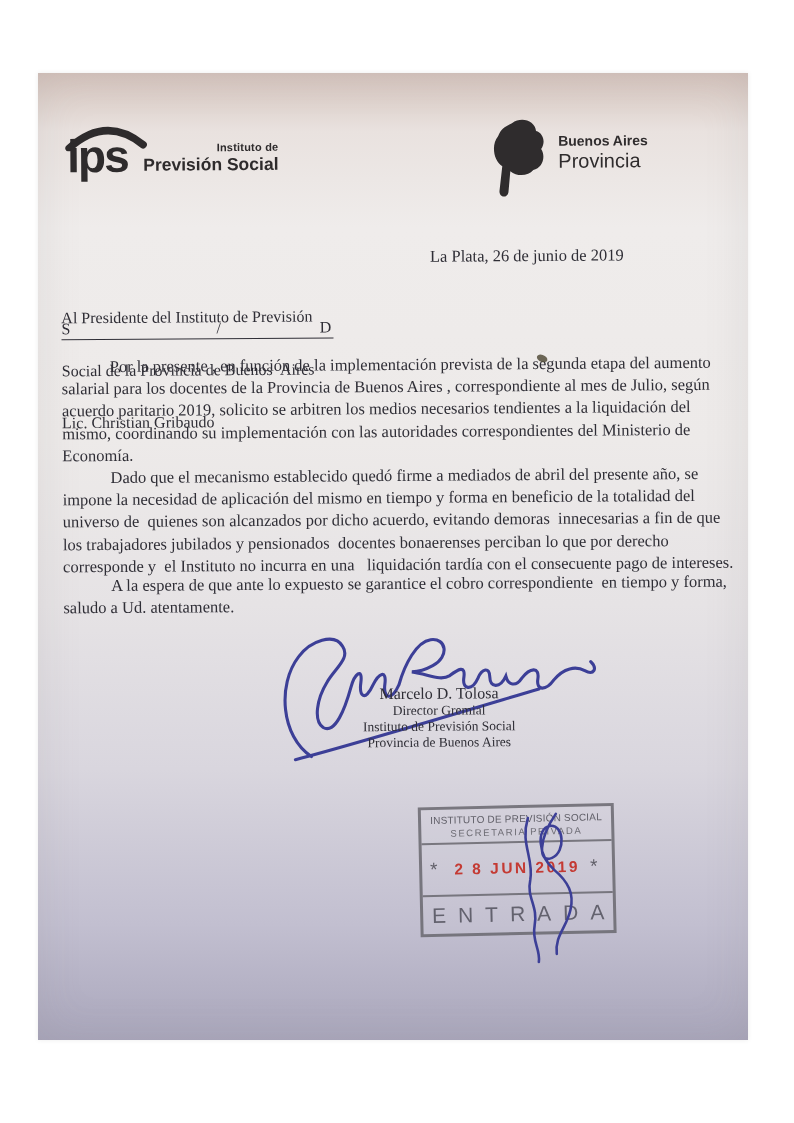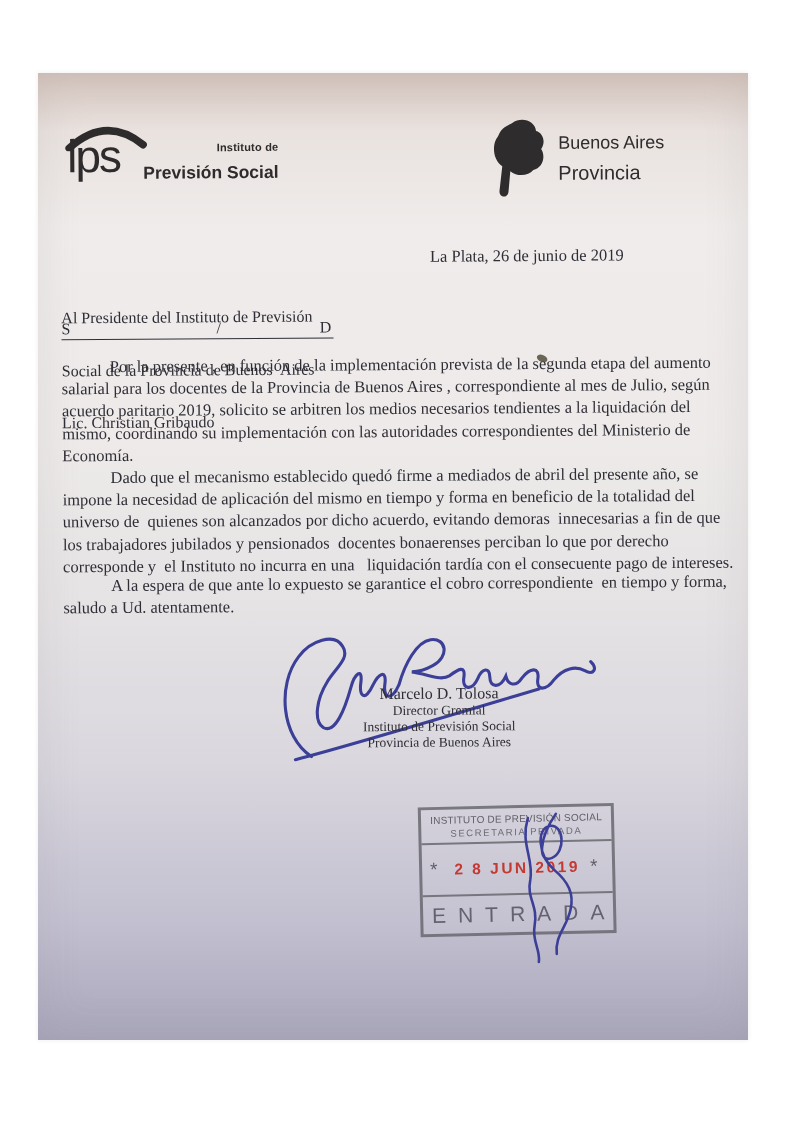--- a/index.html
+++ b/index.html
@@ -12,30 +12,30 @@
     background:linear-gradient(to bottom,
       #d5c4bd 0%, #e9e2df 6%, #efeceb 16%, #edeae9 38%,
       #e6e3e5 55%, #d9d6de 72%, #c2bfd0 88%, #aaa7bc 100%);
     box-shadow:inset 0 0 46px rgba(130,118,118,0.14), 0 0 5px rgba(0,0,0,0.08);
   }
   .content{position:absolute;inset:0;transform:rotate(-0.4deg);color:#2f2e36;}
 
   
   .ips-logo{position:absolute;left:26px;top:46px;width:250px;height:80px;font-family:"Liberation Sans",sans-serif;color:#2e2b2c;}
   .ips-arc{position:absolute;left:2px;top:0px;}
-  .ips-abbr{position:absolute;left:6px;top:12px;font-size:46px;font-weight:normal;letter-spacing:-2px;line-height:46px;}
+  .ips-abbr{position:absolute;left:6px;top:12px;font-size:46px;font-weight:bold;letter-spacing:-2px;line-height:46px;}
   .ips-tagline{position:absolute;left:82px;top:22px;line-height:1;text-align:right;}
   .ips-tagline .t1{font-size:11px;font-weight:bold;letter-spacing:0.2px;}
-  .ips-tagline .t2{font-size:17.5px;font-weight:bold;margin-top:11px;}
+  .ips-tagline .t2{font-size:17.5px;font-weight:bold;margin-top:3px;}
 
   .ba-logo{position:absolute;left:455px;top:42px;width:260px;height:90px;font-family:"Liberation Sans",sans-serif;color:#2f2c2d;}
   .ba-map{position:absolute;left:0;top:4px;}
   .ba-text{position:absolute;left:68px;top:20px;line-height:1;}
-  .ba-text .t1{font-size:18px;font-weight:normal;}
-  .ba-text .t2{font-size:20px;margin-top:11px;}
+  .ba-text .t1{font-size:14px;font-weight:bold;}
+  .ba-text .t2{font-size:20px;margin-top:3px;}
 
   
   .date-line{position:absolute;left:394px;top:174px;font-size:16.5px;white-space:pre-wrap;}
   .recipient{position:absolute;left:25px;top:199px;font-size:16px;line-height:17.5px;white-space:pre-wrap;}
   .sd-row{position:absolute;left:25px;top:243px;width:272px;height:21px;border-bottom:1.6px solid #2f2e36;font-size:16px;}
   .sd-left{position:absolute;left:0;bottom:1px;}
   .sd-mid{position:absolute;left:57%;bottom:1px;}
   .sd-right{position:absolute;right:2px;bottom:1px;}
 
   .para{position:absolute;left:25px;width:676px;font-size:16.5px;line-height:22.2px;text-indent:48px;white-space:pre-wrap;}

